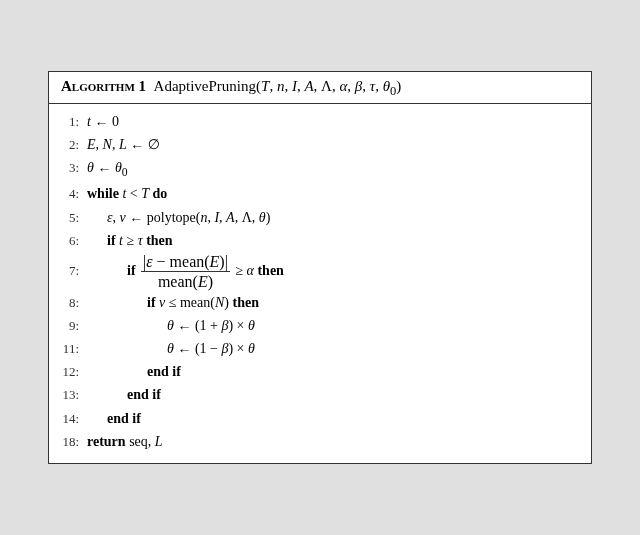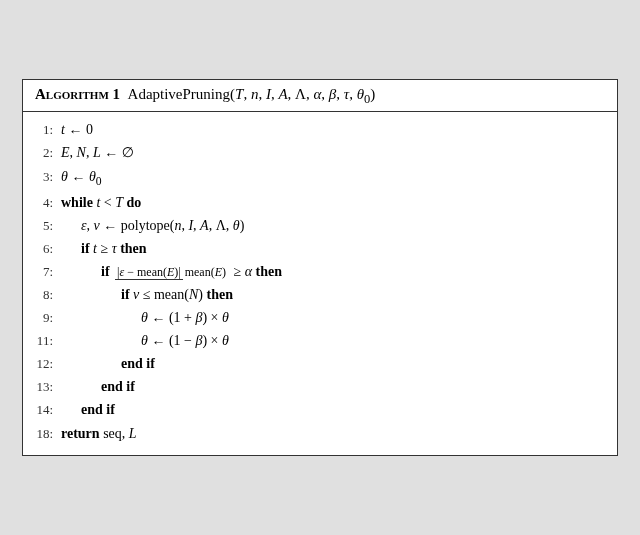--- a/index.html
+++ b/index.html
@@ -8,21 +8,21 @@
       display: flex;
       align-items: center;
       justify-content: center;
       width: 640px;
       height: 535px;
       font-family: 'Times New Roman', Times, serif;
     }
     .algorithm-box {
       background: #fff;
       border: 1.5px solid #333;
-      width: 596px;
+      width: 544px;
       padding: 0;
     }
     .algo-header {
       border-bottom: 1.5px solid #333;
       padding: 6px 12px 4px 12px;
       font-size: 15px;
     }
     .algo-header .algo-label {
       font-weight: bold;
       font-variant: small-caps;
@@ -46,23 +46,24 @@
     }
     .code {
       flex: 1;
     }
     .indent1 { padding-left: 20px; }
     .indent2 { padding-left: 40px; }
     .indent3 { padding-left: 60px; }
     .indent4 { padding-left: 80px; }
     .frac {
       display: inline-flex;
+      flex-direction: column;
       align-items: center;
       vertical-align: middle;
-      font-size: 12px;
+      font-size: 16px;
       margin: 0 2px;
       line-height: 1.2;
     }
     .frac .numer {
       border-bottom: 1px solid #333;
       padding: 0 2px;
       text-align: center;
     }
     .frac .denom {
       padding: 0 2px;

